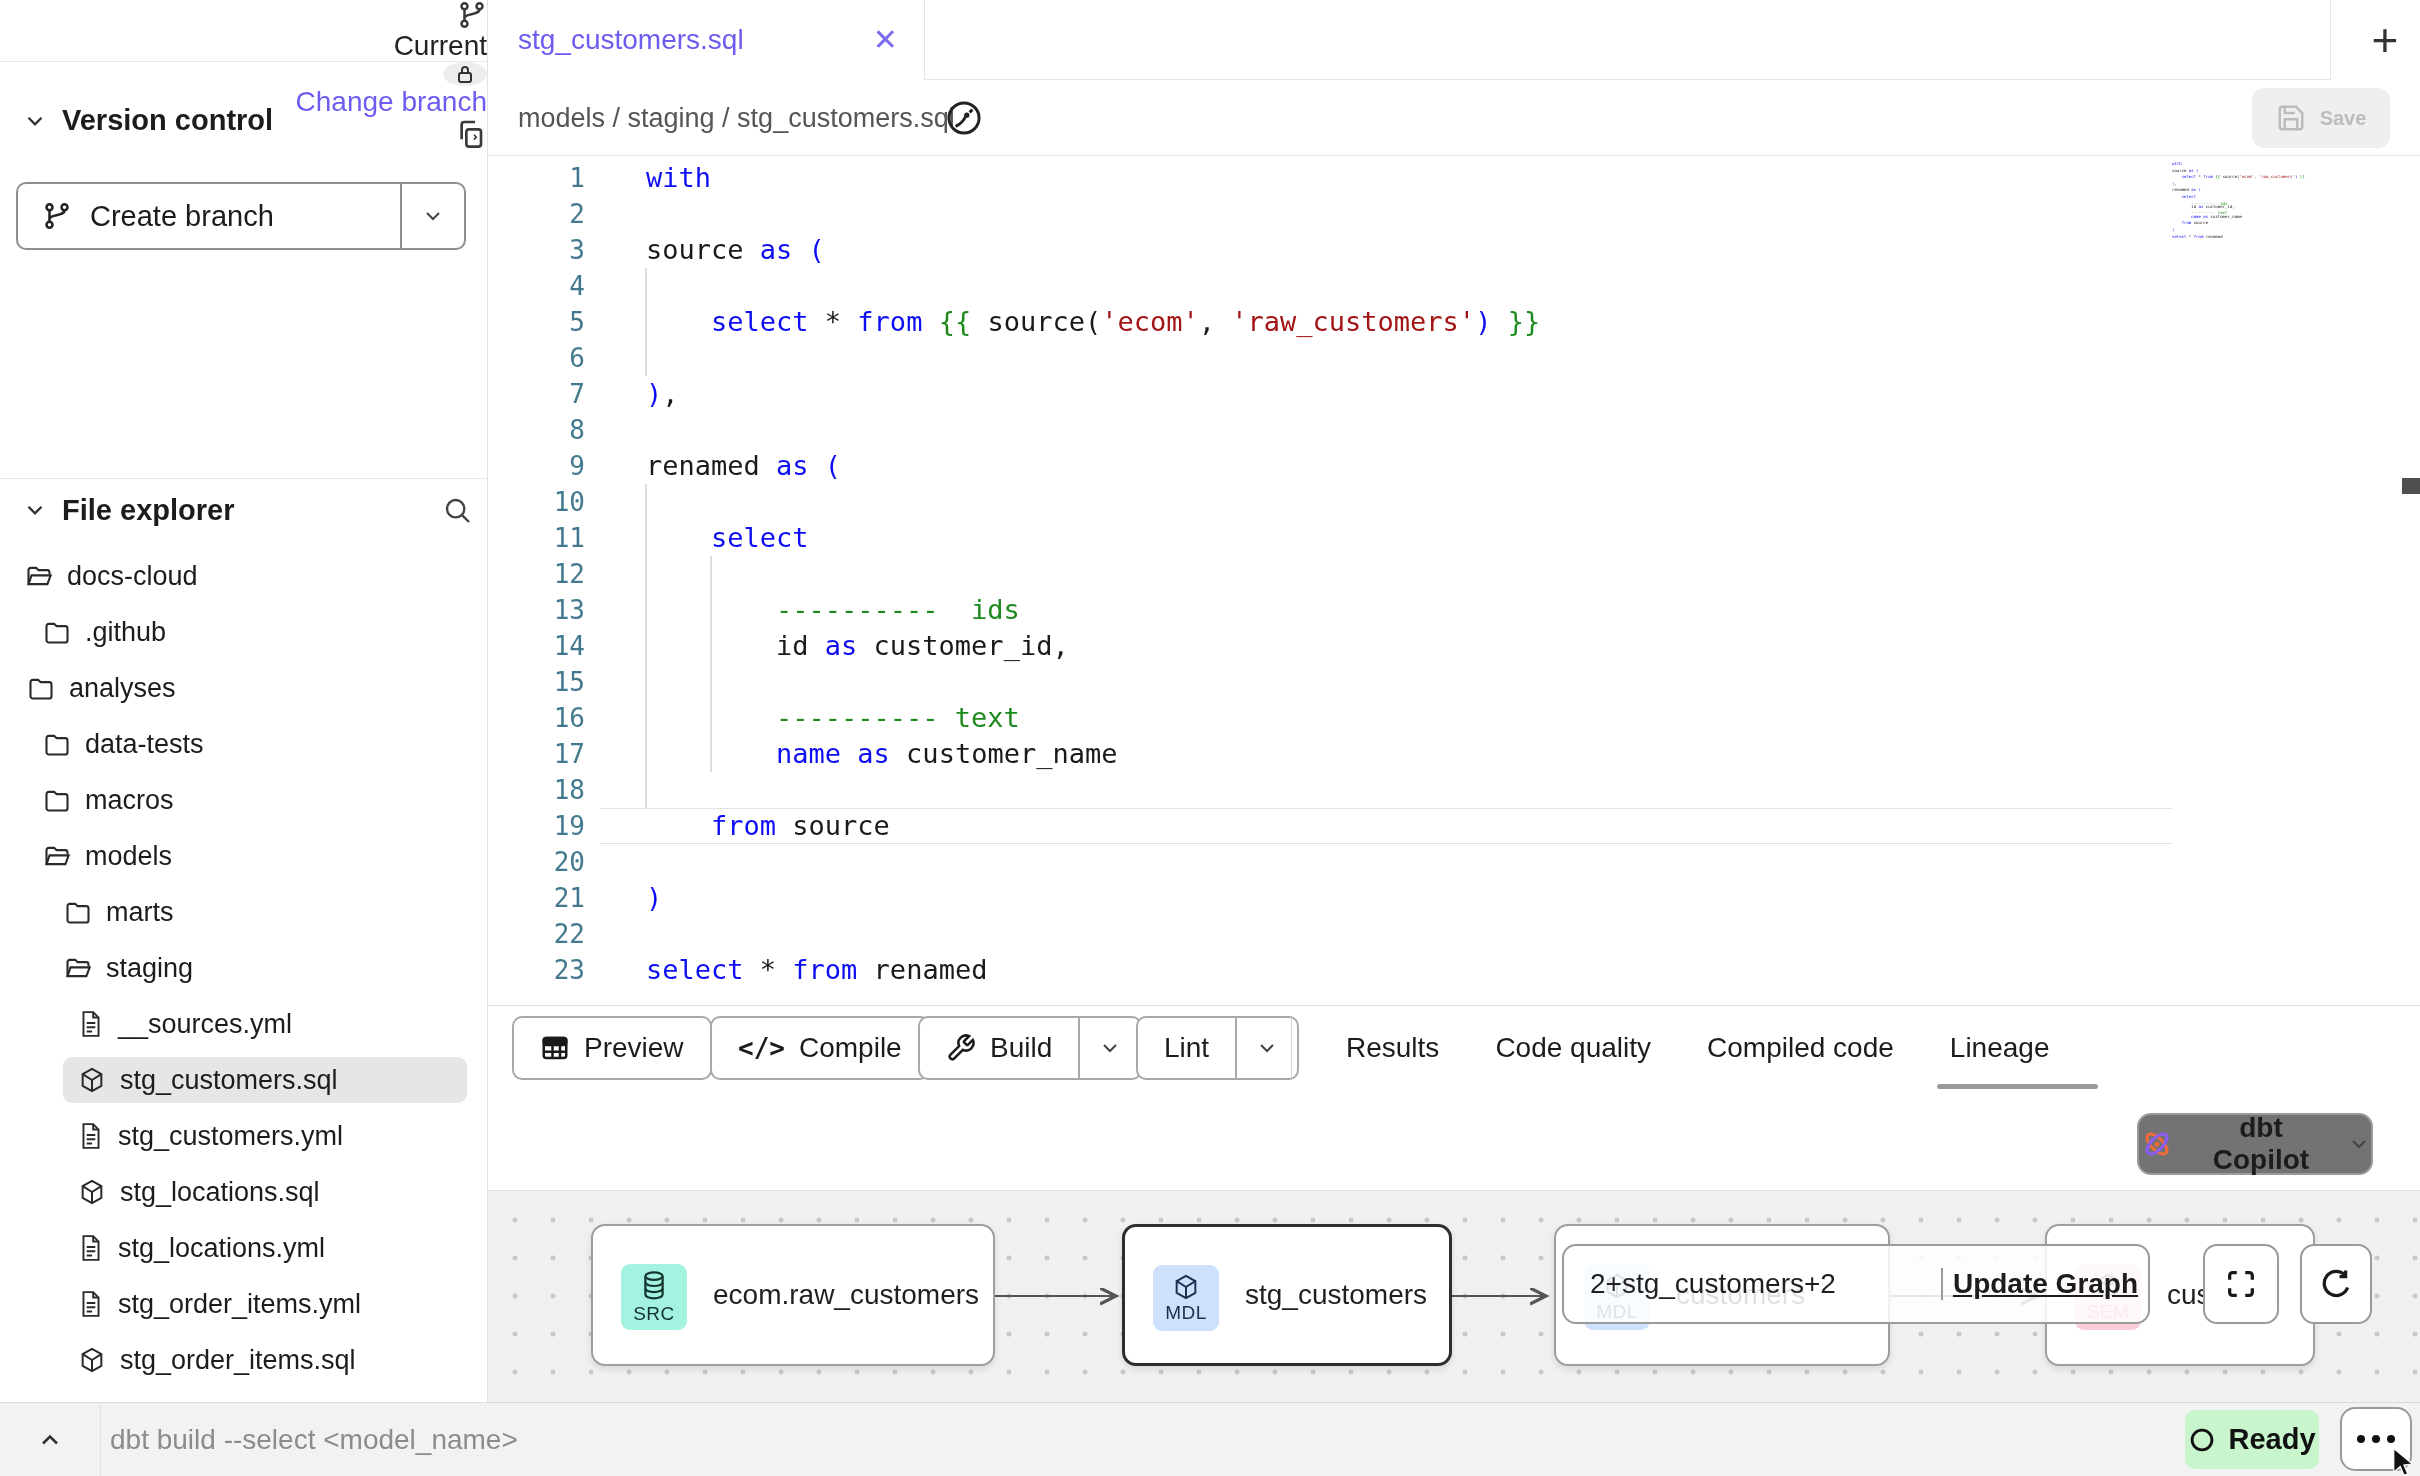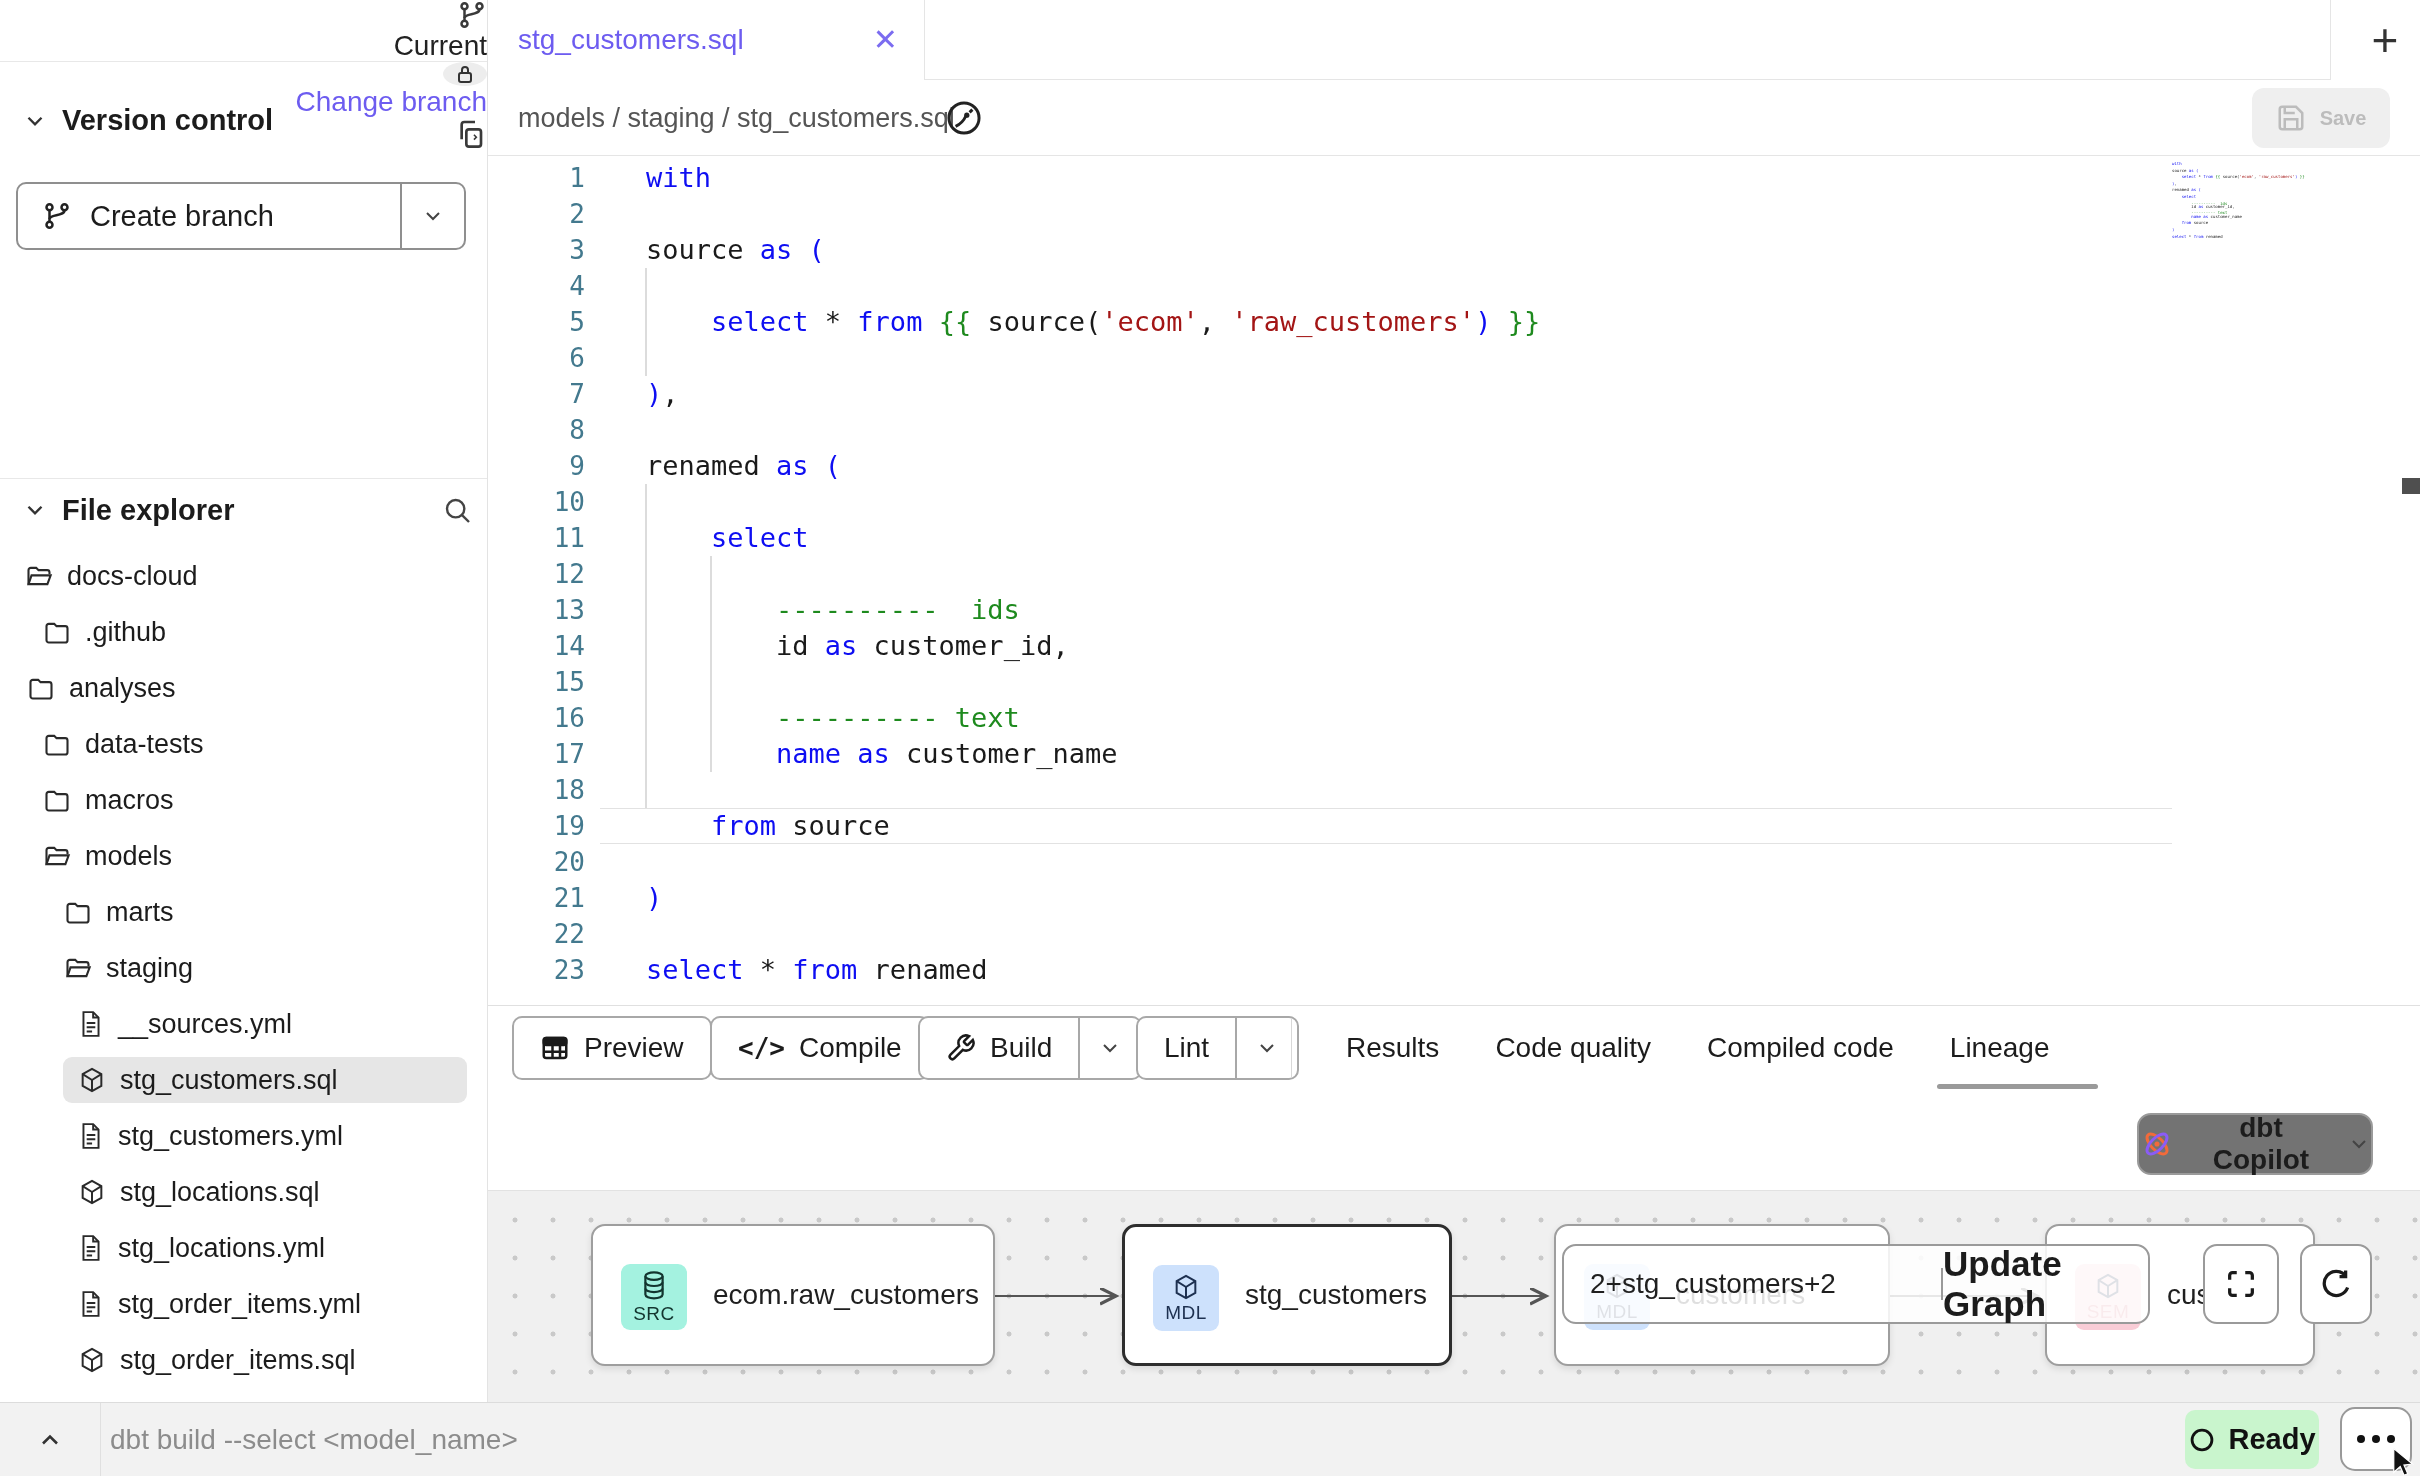--- a/index.html
+++ b/index.html
@@ -76,21 +76,21 @@
             background-image:radial-gradient(#c9c9c9 2.2px, transparent 2.8px); background-size:38px 38px; background-position:8px 10px; }
   .node { position:absolute; top:33px; height:142px; background:#fff; border:2px solid #9e9e9e; border-radius:14px; box-shadow:0 3px 7px rgba(0,0,0,0.10); }
   .node.sel { border:3.5px solid #2e2e2e; }
   .nbadge { position:absolute; left:28px; top:38px; width:66px; height:66px; border-radius:9px; display:flex; flex-direction:column; align-items:center; justify-content:center; gap:1px; }
   .nbadge .btxt { font-size:19px; font-weight:500; letter-spacing:0.5px; }
   .nlabel { position:absolute; left:120px; top:0; height:100%; display:flex; align-items:center; font-size:28px; color:#1f1f1f; }
   .arrows { position:absolute; left:0; top:0; }
 
   .graph-bar { position:absolute; left:1074px; top:53px; width:588px; height:80px; background:rgba(255,255,255,0.86); border:2px solid #9a9a9a; border-radius:14px; display:flex; align-items:center; }
   .gb-input { flex:0 0 379px; display:flex; align-items:center; padding-left:26px; font-size:28px; color:#1f1f1f; border-right:2px solid #9a9a9a; }
-  .gb-update { flex:1; display:flex; align-items:center; justify-content:center; font-size:35px; font-weight:600; color:#1c1c1c; cursor:pointer; }
+  .gb-update { flex:1; display:flex; align-items:center; justify-content:center; font-size:28px; font-weight:600; color:#1c1c1c; cursor:pointer;text-decoration:underline; }
   .canvas-btn { position:absolute; top:53px; width:76px; height:80px; background:#fff; border:2px solid #9a9a9a; border-radius:14px; display:flex; align-items:center; justify-content:center; cursor:pointer; }
 
   
   .bottombar { position:absolute; left:0; top:1402px; width:2420px; height:74px; background:#f2f2f2; border-top:1px solid #dcdcdc; }
   .bb-collapse { position:absolute; left:0; top:0; width:100px; height:74px; display:flex; align-items:center; justify-content:center; cursor:pointer; }
   .bb-div { position:absolute; left:100px; top:0; width:1px; height:74px; background:#e0e0e0; }
   .bb-cmd { position:absolute; left:110px; top:0; height:74px; display:flex; align-items:center; font-size:28px; color:#8c8c8c; }
   .defer-box { position:absolute; left:1650px; top:2px; width:521px; height:67px; border:5px solid #e8462c; border-radius:5px; display:flex; align-items:center; }
   .toggle { width:78px; height:44px; background:#5a43e8; border-radius:22px; margin-left:12px; position:relative; flex:0 0 auto; cursor:pointer; }
   .toggle .knob { position:absolute; right:4px; top:4px; width:36px; height:36px; background:#fff; border-radius:50%; }

